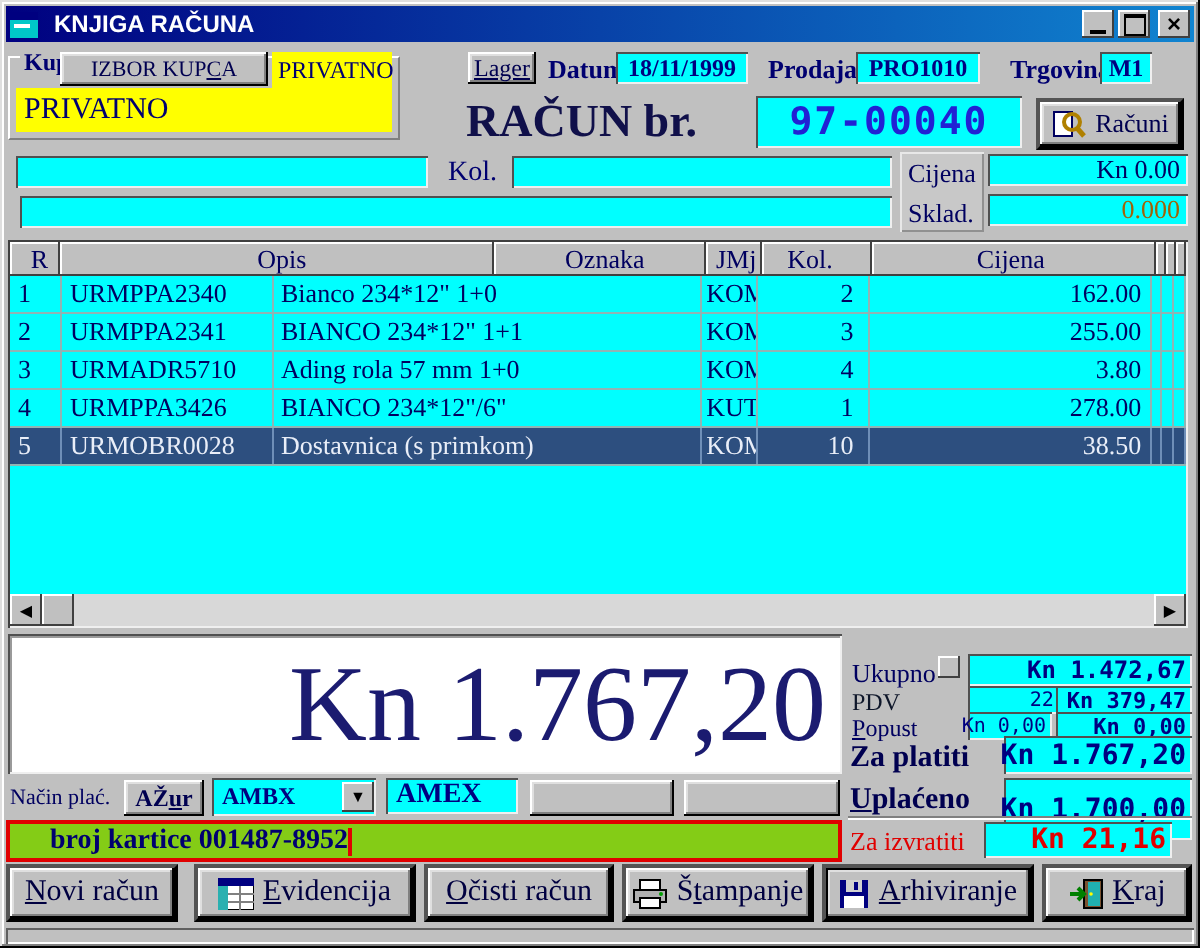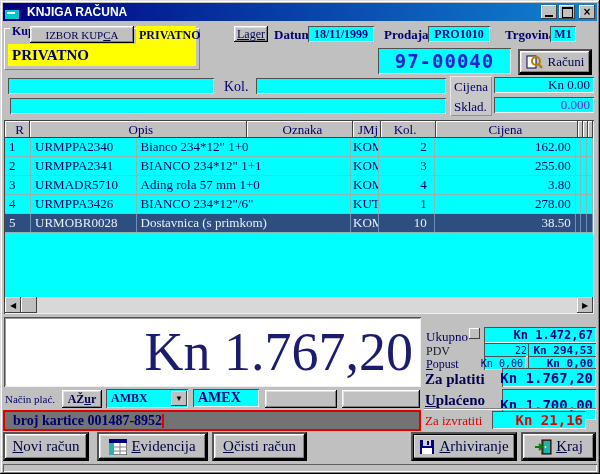--- a/index.html
+++ b/index.html
@@ -16,21 +16,21 @@
   .title-text{color:#fff;font-weight:bold;font-size:12px;margin-left:4px;flex:1;white-space:nowrap;}
   .tbb{width:16px;height:14px;margin-left:2px;display:flex;align-items:center;justify-content:center;
     font-family:"Liberation Sans",sans-serif;font-size:10px;font-weight:bold;color:#000;padding:0;border:0;}
   .g-min{display:block;width:8px;height:2px;background:#000;margin-top:7px;}
   .g-max{display:block;width:9px;height:8px;border:1px solid #000;border-top:2px solid #000;}
   .g-x{font-size:12px;line-height:10px;}
   .lbl{font-weight:bold;color:#000070;font-size:13px;white-space:nowrap;}
   .val-c{display:flex;align-items:center;justify-content:center;font-weight:bold;font-size:12px;color:#000080;}
   .btn{background:#c0c0c0;box-shadow: inset -1px -1px 0 #000, inset 1px 1px 0 #fff, inset -2px -2px 0 #808080, inset 2px 2px 0 #dfdfdf;
     display:flex;align-items:center;justify-content:center;font-family:"Liberation Serif",serif;color:#000050;cursor:default;}
-  .yellow{background:#ffff00;color:#000070;font-weight:bold;display:flex;align-items:center;}
+  .yellow{background:#ffff00;color:#000070;font-weight:normal;display:flex;align-items:center;}
   
   .tbl{left:4px;top:120px;width:590px;height:194px;background:#00ffff;
     box-shadow: inset 1px 1px 0 #404040, inset -1px -1px 0 #efefef;display:flex;flex-direction:column;padding:1px;}
   .thead{display:flex;height:17px;flex:0 0 17px;}
   .th{box-shadow: inset -1px -1px 0 #404040, inset 1px 1px 0 #fff;background:#c0c0c0;
     display:flex;align-items:center;justify-content:center;font-size:13px;color:#000060;}
   .trow{display:flex;height:18px;flex:0 0 18px;border-bottom:1px solid #8fb4b4;}
   .td{display:flex;align-items:center;font-size:13px;color:#000060;border-right:1px solid #8fb4b4;
     overflow:hidden;white-space:nowrap;}
   .sel{background:#2d4f7f;}
@@ -87,20 +87,21 @@
   <div class="abs yellow" style="left:8px;top:44px;width:188px;height:22px;padding-left:4px;font-size:15px;">PRIVATNO</div>
 
   <div class="abs btn" style="left:234px;top:26px;width:34px;height:16px;font-size:12px;text-decoration:underline;">Lager</div>
   <div class="abs lbl" style="left:274px;top:27px;">Datum:</div>
   <div class="abs in-cyan val-c" style="left:308px;top:26px;width:66px;height:16px;">18/11/1999</div>
   <div class="abs lbl" style="left:384px;top:27px;">Prodaja:</div>
   <div class="abs in-cyan val-c" style="left:428px;top:26px;width:62px;height:16px;">PRO1010</div>
   <div class="abs lbl" style="left:505px;top:27px;">Trgovina:</div>
   <div class="abs in-cyan val-c" style="left:550px;top:26px;width:26px;height:16px;">M1</div>
 
+  <div class="abs lbl" style="left:233px;top:48px;font-size:23px;color:#10104a;">RAČUN br.</div>
   <div class="abs in-cyan" style="left:378px;top:48px;width:133px;height:26px;display:flex;align-items:center;justify-content:center;
        font-family:'DejaVu Sans Mono',monospace;font-weight:bold;font-size:19px;color:#2121d4;letter-spacing:1px;">97-00040</div>
   <button class="abs btn" style="left:518px;top:49px;width:74px;height:26px;font-size:13px;">
     <span class="bicon">
       <svg width="18" height="17">
           <rect x="1" y="2" width="9" height="12" fill="#fff" stroke="#000060"></rect>
           <circle cx="10" cy="7" r="4" fill="none" stroke="#b08000" stroke-width="2"></circle>
           <line x1="12.5" y1="10" x2="16" y2="14" stroke="#b08000" stroke-width="2.5"></line>
         </svg>
     </span>
@@ -109,21 +110,21 @@
 
   <div class="abs in-cyan" style="left:8px;top:78px;width:206px;height:16px;"></div>
   <div class="abs lbl" style="left:224px;top:79px;font-weight:normal;font-size:14px;">Kol.</div>
   <div class="abs in-cyan" style="left:256px;top:78px;width:190px;height:16px;"></div>
   <div class="abs" style="left:450px;top:76px;width:42px;height:40px;background:#c8c8c8;box-shadow:inset 1px 1px 0 #e8e8e8, inset -1px -1px 0 #909090;"></div>
   <div class="abs" style="left:454px;top:79px;font-size:13px;color:#000060;">Cijena</div>
   <div class="abs in-cyan" style="left:494px;top:77px;width:100px;height:16px;display:flex;align-items:center;justify-content:flex-end;padding-right:4px;font-size:13px;color:#000060;">Kn 0.00</div>
 
   <div class="abs in-cyan" style="left:10px;top:98px;width:436px;height:16px;"></div>
   <div class="abs" style="left:454px;top:99px;font-size:13px;color:#000060;">Sklad.</div>
-  <div class="abs in-cyan" style="left:494px;top:97px;width:100px;height:16px;display:flex;align-items:center;justify-content:flex-end;padding-right:4px;font-size:13px;color:#6d28d9;">0.000</div>
+  <div class="abs in-cyan" style="left:494px;top:97px;width:100px;height:16px;display:flex;align-items:center;justify-content:flex-end;padding-right:4px;font-size:13px;color:#a16207;">0.000</div>
 
   <div class="abs tbl">
     <div class="thead">
       <div class="th c-r">R</div>
       <div class="th c-opis">Opis</div>
       <div class="th c-ozn">Oznaka</div>
       <div class="th c-jmj">JMj</div>
       <div class="th c-kol" style="justify-content:center;">Kol.</div>
       <div class="th c-cij" style="justify-content:center;">Cijena</div>
       <div class="th c-x"></div>
@@ -203,21 +204,21 @@
 
   <div class="abs in-white" style="left:4px;top:317px;width:417px;height:70px;display:flex;align-items:center;justify-content:flex-end;
        font-size:54px;color:#1b1b70;padding-right:8px;white-space:nowrap;">Kn 1.767,20</div>
 
   <div class="abs" style="left:426px;top:329px;font-size:13px;color:#000060;">Ukupno</div>
   <div class="abs out1" style="left:469px;top:328px;width:11px;height:11px;"></div>
   <div class="abs in-cyan money" style="left:484px;top:327px;width:112px;height:16px;font-size:12px;">Kn 1.472,67</div>
 
   <div class="abs" style="left:426px;top:344px;font-size:12px;color:#0f172a;">PDV</div>
   <div class="abs in-cyan money" style="left:484px;top:343px;width:64px;height:14px;font-size:10px;font-weight:normal;">22.00</div>
-  <div class="abs in-cyan money" style="left:528px;top:343px;width:68px;height:14px;font-size:11px;">Kn 294,53</div>
+  <div class="abs in-cyan money" style="left:528px;top:343px;width:68px;height:14px;font-size:11px;">Kn 379,47</div>
 
   <div class="abs" style="left:426px;top:357px;font-size:12px;color:#000060;"><u>P</u>opust</div>
   <div class="abs in-cyan money" style="left:484px;top:356px;width:42px;height:14px;font-size:10px;font-weight:normal;">Kn 0,00</div>
   <div class="abs in-cyan money" style="left:528px;top:356px;width:68px;height:14px;font-size:11px;">Kn 0,00</div>
 
   <div class="abs lbl" style="left:425px;top:371px;font-size:15px;color:#000050;text-align:center;">Za platiti</div>
   <div class="abs in-cyan money" style="left:502px;top:368px;width:94px;height:19px;font-size:14px;">Kn 1.767,20</div>
 
   <div class="abs lbl" style="left:425px;top:392px;font-size:15px;color:#000050;"><u>U</u>plaćeno</div>
   <div class="abs in-cyan money" style="left:502px;top:389px;width:94px;height:31px;font-size:14px;">Kn 1.700,00</div>
@@ -230,21 +231,21 @@
   <div class="abs" style="left:5px;top:393px;font-size:11px;color:#000060;">Način plać.</div>
   <div class="abs btn" style="left:62px;top:390px;width:40px;height:18px;font-weight:bold;font-size:12px;">AŽ<u>u</u>r</div>
   <div class="abs in-cyan" style="left:106px;top:389px;width:82px;height:19px;display:flex;align-items:center;">
     <span style="flex:1;padding-left:5px;font-weight:bold;font-size:12px;color:#000080;">AMBX</span>
     <span class="out1" style="width:16px;height:15px;margin:1px;display:flex;align-items:center;justify-content:center;font-size:8px;color:#000;">▼</span>
   </div>
   <div class="abs in-cyan" style="left:193px;top:389px;width:66px;height:18px;display:flex;align-items:center;padding-left:5px;font-weight:bold;font-size:14px;color:#000080;">AMEX</div>
   <div class="abs btn" style="left:265px;top:390px;width:72px;height:18px;"></div>
   <div class="abs btn" style="left:342px;top:390px;width:78px;height:18px;"></div>
 
-  <div class="abs" style="left:3px;top:410px;width:418px;height:21px;border:2px solid #e00000;background:#737373;display:flex;align-items:center;padding-left:8px;font-weight:bold;font-size:14px;color:#000070;white-space:nowrap;">
+  <div class="abs" style="left:3px;top:410px;width:418px;height:21px;border:2px solid #e00000;background:#84cc16;display:flex;align-items:center;padding-left:20px;font-weight:bold;font-size:14px;color:#000070;white-space:nowrap;">
     <span>broj kartice 001487-8952</span>
       <span class="caret"></span>
   </div>
 
   <button class="abs btn fbtn" style="left:3px;top:432px;width:86px;height:29px;">
     <span><u>N</u>ovi račun</span>
   </button>
   <button class="abs btn fbtn" style="left:97px;top:432px;width:111px;height:29px;">
     <span class="bicon">
       <svg width="18" height="16">
@@ -254,20 +255,31 @@
           <line x1="5" y1="8" x2="18" y2="8" stroke="#808080"></line>
           <line x1="5" y1="12" x2="18" y2="12" stroke="#808080"></line>
           <line x1="11" y1="4" x2="11" y2="16" stroke="#808080"></line>
         </svg>
     </span>
     <span><u>E</u>videncija</span>
   </button>
   <button class="abs btn fbtn" style="left:212px;top:432px;width:95px;height:29px;">
     <span><u>O</u>čisti račun</span>
   </button>
+  <button class="abs btn fbtn" style="left:311px;top:432px;width:96px;height:29px;">
+    <span class="bicon">
+      <svg width="18" height="16">
+          <rect x="4" y="1" width="10" height="5" fill="#fff" stroke="#000"></rect>
+          <rect x="1" y="6" width="16" height="6" fill="#b0b0b0" stroke="#000"></rect>
+          <rect x="4" y="10" width="10" height="5" fill="#fff" stroke="#000"></rect>
+          <circle cx="14.5" cy="8" r="1" fill="#00a000"></circle>
+        </svg>
+    </span>
+    <span>Š<u>t</u>ampanje</span>
+  </button>
   <button class="abs btn fbtn" style="left:411px;top:432px;width:106px;height:29px;box-shadow: inset 0 0 0 1px #000, inset -2px -2px 0 #808080, inset 2px 2px 0 #dfdfdf;">
     <span class="bicon">
       <svg width="16" height="16">
           <rect x="1" y="1" width="14" height="14" fill="#000080"></rect>
           <rect x="4" y="1" width="8" height="6" fill="#d0d0d0"></rect>
           <rect x="8" y="2" width="2" height="4" fill="#000080"></rect>
           <rect x="3" y="9" width="10" height="6" fill="#fff"></rect>
         </svg>
     </span>
     <span><u>A</u>rhiviranje</span>

